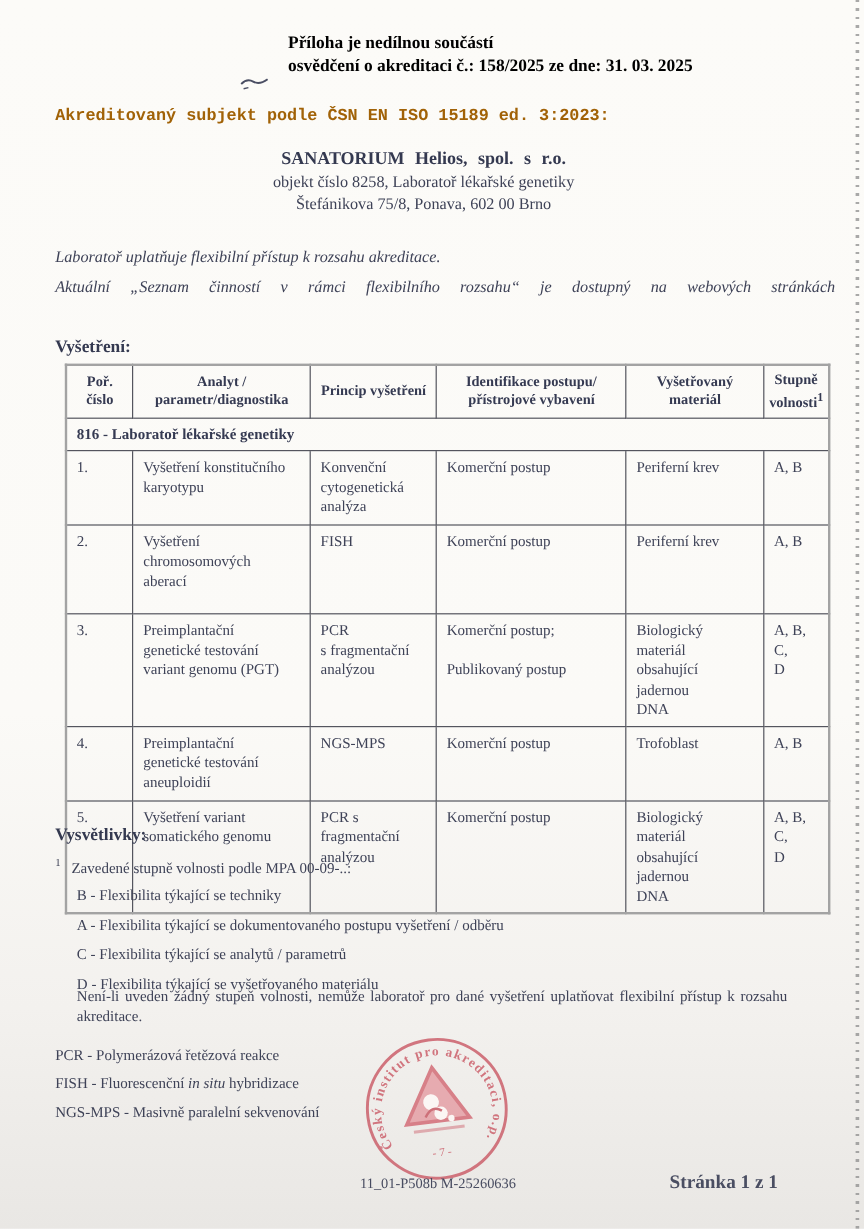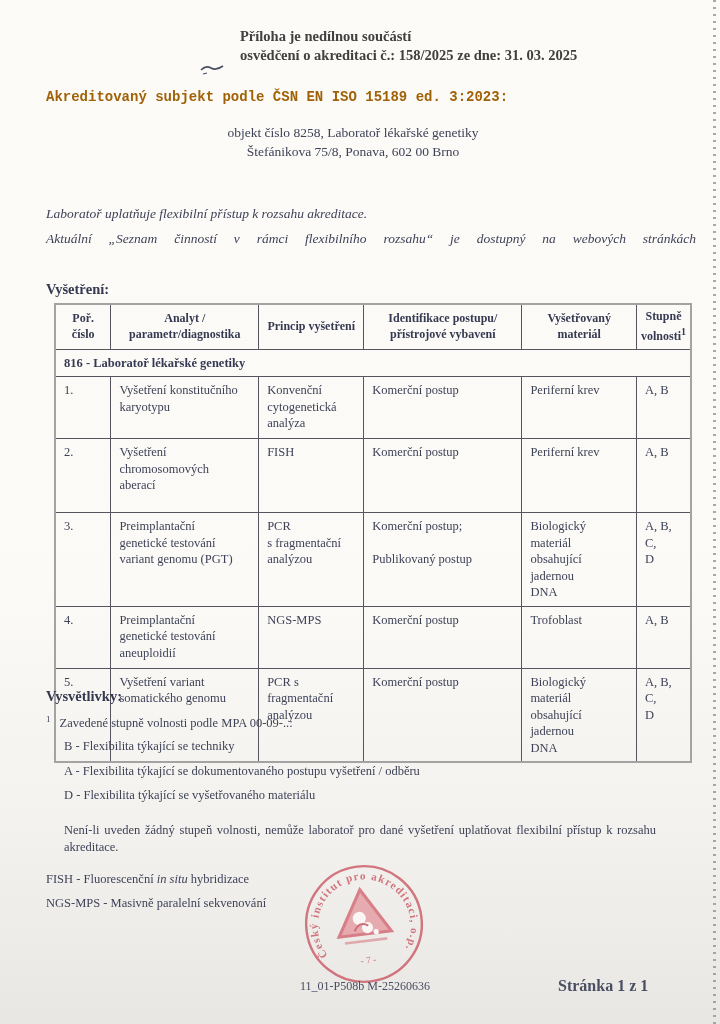--- a/index.html
+++ b/index.html
@@ -5,21 +5,21 @@
   html,body{margin:0;padding:0;}
   body{
     width:720px;height:1024px;position:relative;overflow:hidden;
     font-family:"Liberation Serif", serif;
     background:linear-gradient(180deg,#fcfbf8 0%,#fbfaf7 58%,#f3f1ee 82%,#e9e7e4 100%);
     color:#3e4257;
   }
   .abs{position:absolute;}
   .pre{white-space:pre-line;}
   
-  .hdr{left:240px;top:27px;font-size:14.5px;line-height:19px;font-weight:bold;color:#404040;}
+  .hdr{left:240px;top:27px;font-size:14.5px;line-height:19px;font-weight:bold;color:#000000;}
   .subject{left:46px;top:89px;font-size:14px;font-weight:bold;color:#a16207;font-family:Liberation Mono, monospace;}
   .org{left:0;right:14px;top:124px;text-align:center;line-height:18.5px;}
   .org-name{font-size:15px;font-weight:bold;word-spacing:5px;color:#343950;}
   .org-addr{font-size:13.5px;}
   
   .flex{left:46px;top:205px;width:650px;font-style:italic;font-size:13.5px;line-height:18px;}
   .flex-just{text-align:justify;text-align-last:justify;margin-top:7px;}
   .flex-link-line{margin-top:3px;}
   a.doclink{color:#3e4257;text-decoration:underline;}
   
@@ -68,20 +68,21 @@
 </svg>
 
 <div class="abs hdr">
   <div>Příloha je nedílnou součástí</div>
   <div>osvědčení o akreditaci č.: 158/2025 ze dne: 31. 03. 2025</div>
 </div>
 
 <div class="abs subject">Akreditovaný subjekt podle ČSN EN ISO 15189 ed. 3:2023:</div>
 
 <div class="abs org">
+  <div class="org-name">SANATORIUM Helios, spol. s r.o.</div>
   <div class="org-addr">objekt číslo 8258, Laboratoř lékařské genetiky</div>
   <div class="org-addr">Štefánikova 75/8, Ponava, 602 00 Brno</div>
 </div>
 
 <div class="abs flex">
   <div>Laboratoř uplatňuje flexibilní přístup k rozsahu akreditace.</div>
   <div class="flex-just">Aktuální „Seznam činností v rámci flexibilního rozsahu“ je dostupný na webových stránkách</div>
 </div>
 
 <div class="abs extitle">Vyšetření:</div>
@@ -176,26 +177,28 @@
 </tbody>
   </table>
 
 <div class="abs vtitle">Vysvětlivky:</div>
 
 <div class="abs fnline"><sup>1</sup><span>Zavedené stupně volnosti podle MPA 00-09-..:</span></div>
 
 <div class="abs items">
   <div>B - Flexibilita týkající se techniky</div>
   <div>A - Flexibilita týkající se dokumentovaného postupu vyšetření / odběru</div>
+  <div>C - Flexibilita týkající se analytů / parametrů</div>
   <div>D - Flexibilita týkající se vyšetřovaného materiálu</div>
 </div>
 
 <div class="abs nofree">Není-li uveden žádný stupeň volnosti, nemůže laboratoř pro dané vyšetření uplatňovat flexibilní přístup k rozsahu akreditace.</div>
 
 <div class="abs abbrs">
+  <div>PCR - Polymerázová řetězová reakce</div>
   <div><span>FISH - Fluorescenční </span><i>in situ</i><span> hybridizace</span></div>
   <div>NGS-MPS - Masivně paralelní sekvenování</div>
 </div>
 
 <svg class="abs stamp" viewBox="0 0 140 140">
   <circle cx="70" cy="70" r="57" fill="none" stroke="#cd6570" stroke-width="2.4"></circle>
   <path id="ringPath" d="M 32,98 A 46,46 0 1 1 108,98" fill="none"></path>
   <text font-size="11" fill="#cd6570" letter-spacing="1.2" font-family="Liberation Serif, serif" font-weight="bold">
     <textPath href="#ringPath" startOffset="2">Český institut pro akreditaci, o.p.s.</textPath>
   </text>

